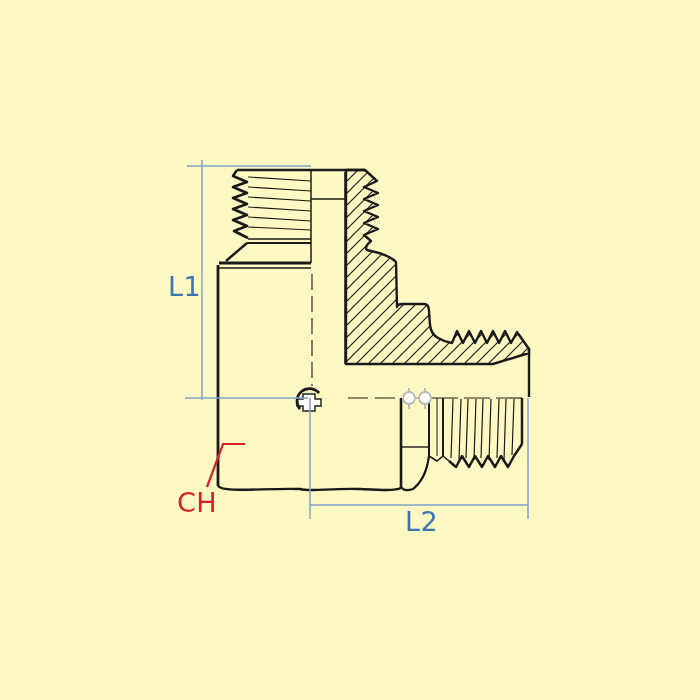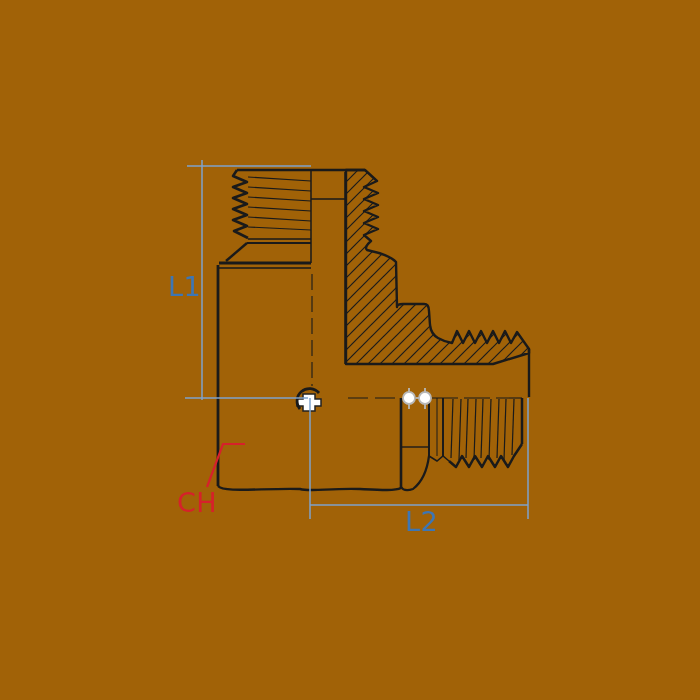--- a/index.html
+++ b/index.html
@@ -1,16 +1,16 @@
 <!DOCTYPE html>
 <html><head>
 <meta charset="utf-8">
 <style>
   html,body{margin:0;padding:0;background:#ffffff;}
-  .stage{position:relative;width:700px;height:700px;background:#a16207;overflow:hidden;}
+  .stage{position:relative;width:700px;height:700px;background:#fef9c3;overflow:hidden;}
   svg{display:block;}
   text.dim{font-family:"DejaVu Sans","Liberation Sans",sans-serif;font-size:27px;letter-spacing:0.5px;}
 </style>
 </head>
 <body>
 
 <div class="stage">
 <svg width="700" height="700" viewBox="0 0 700 700">
   <defs>
     <pattern id="hatch" width="12" height="12" patternUnits="userSpaceOnUse">

